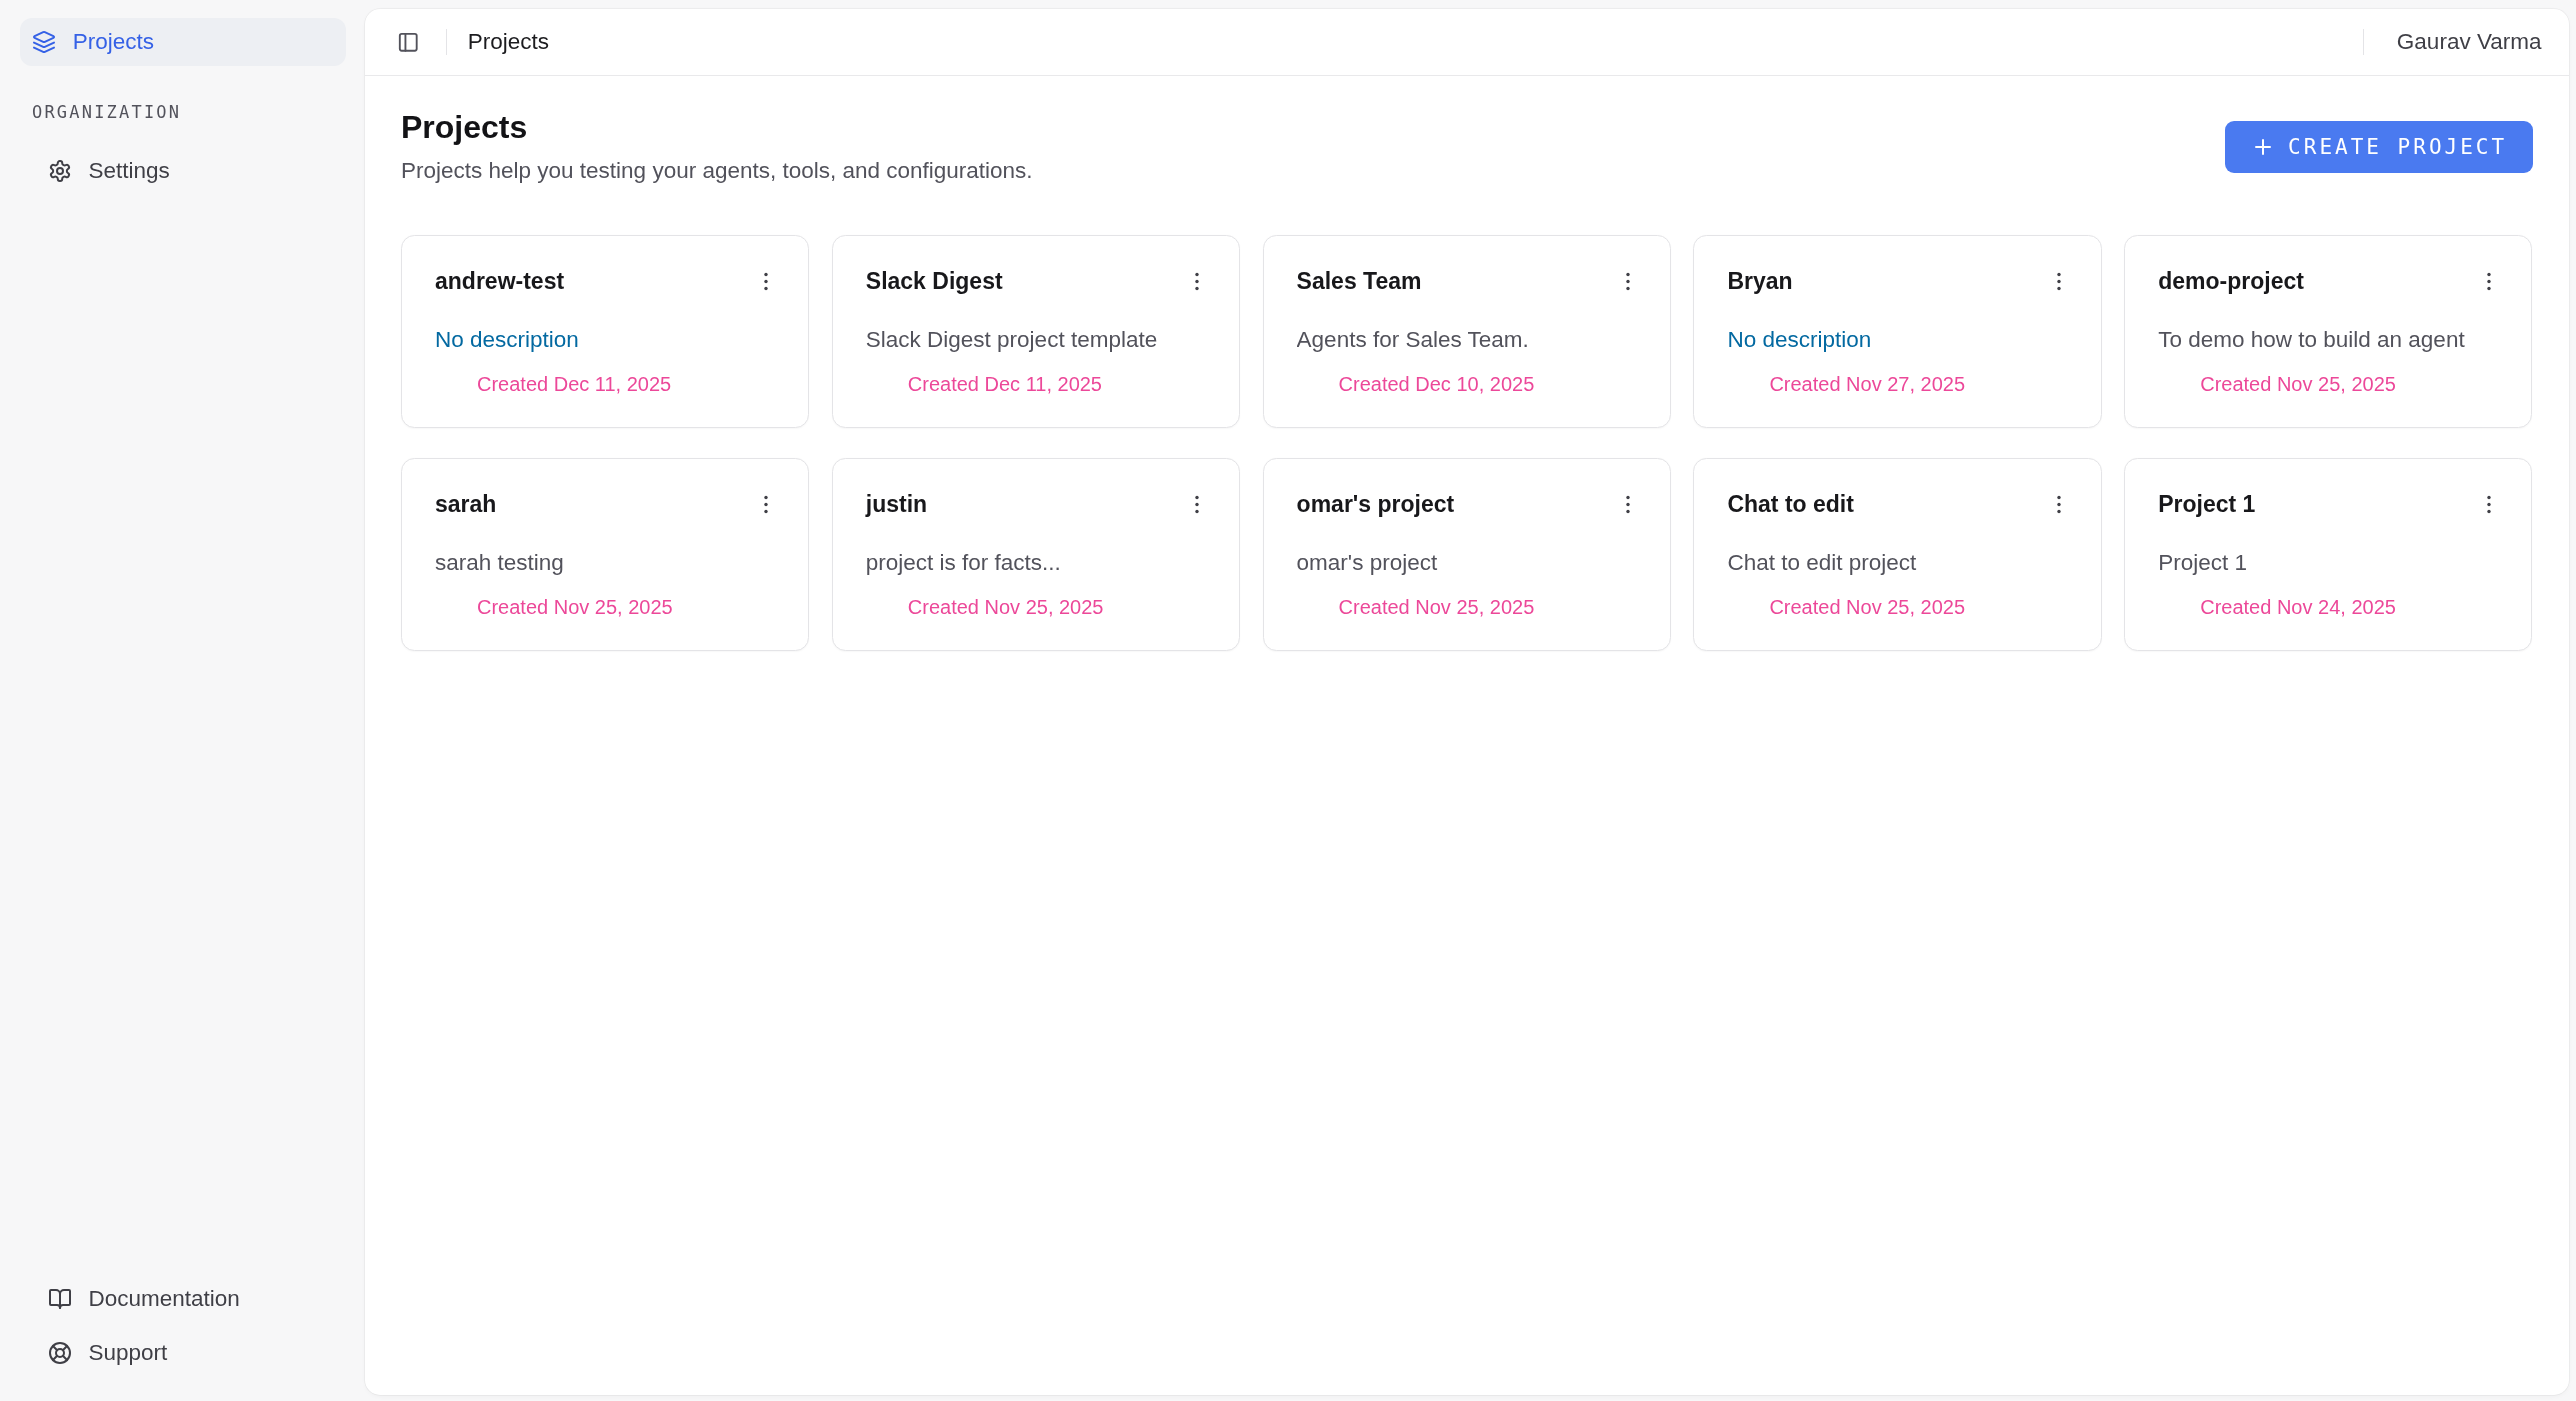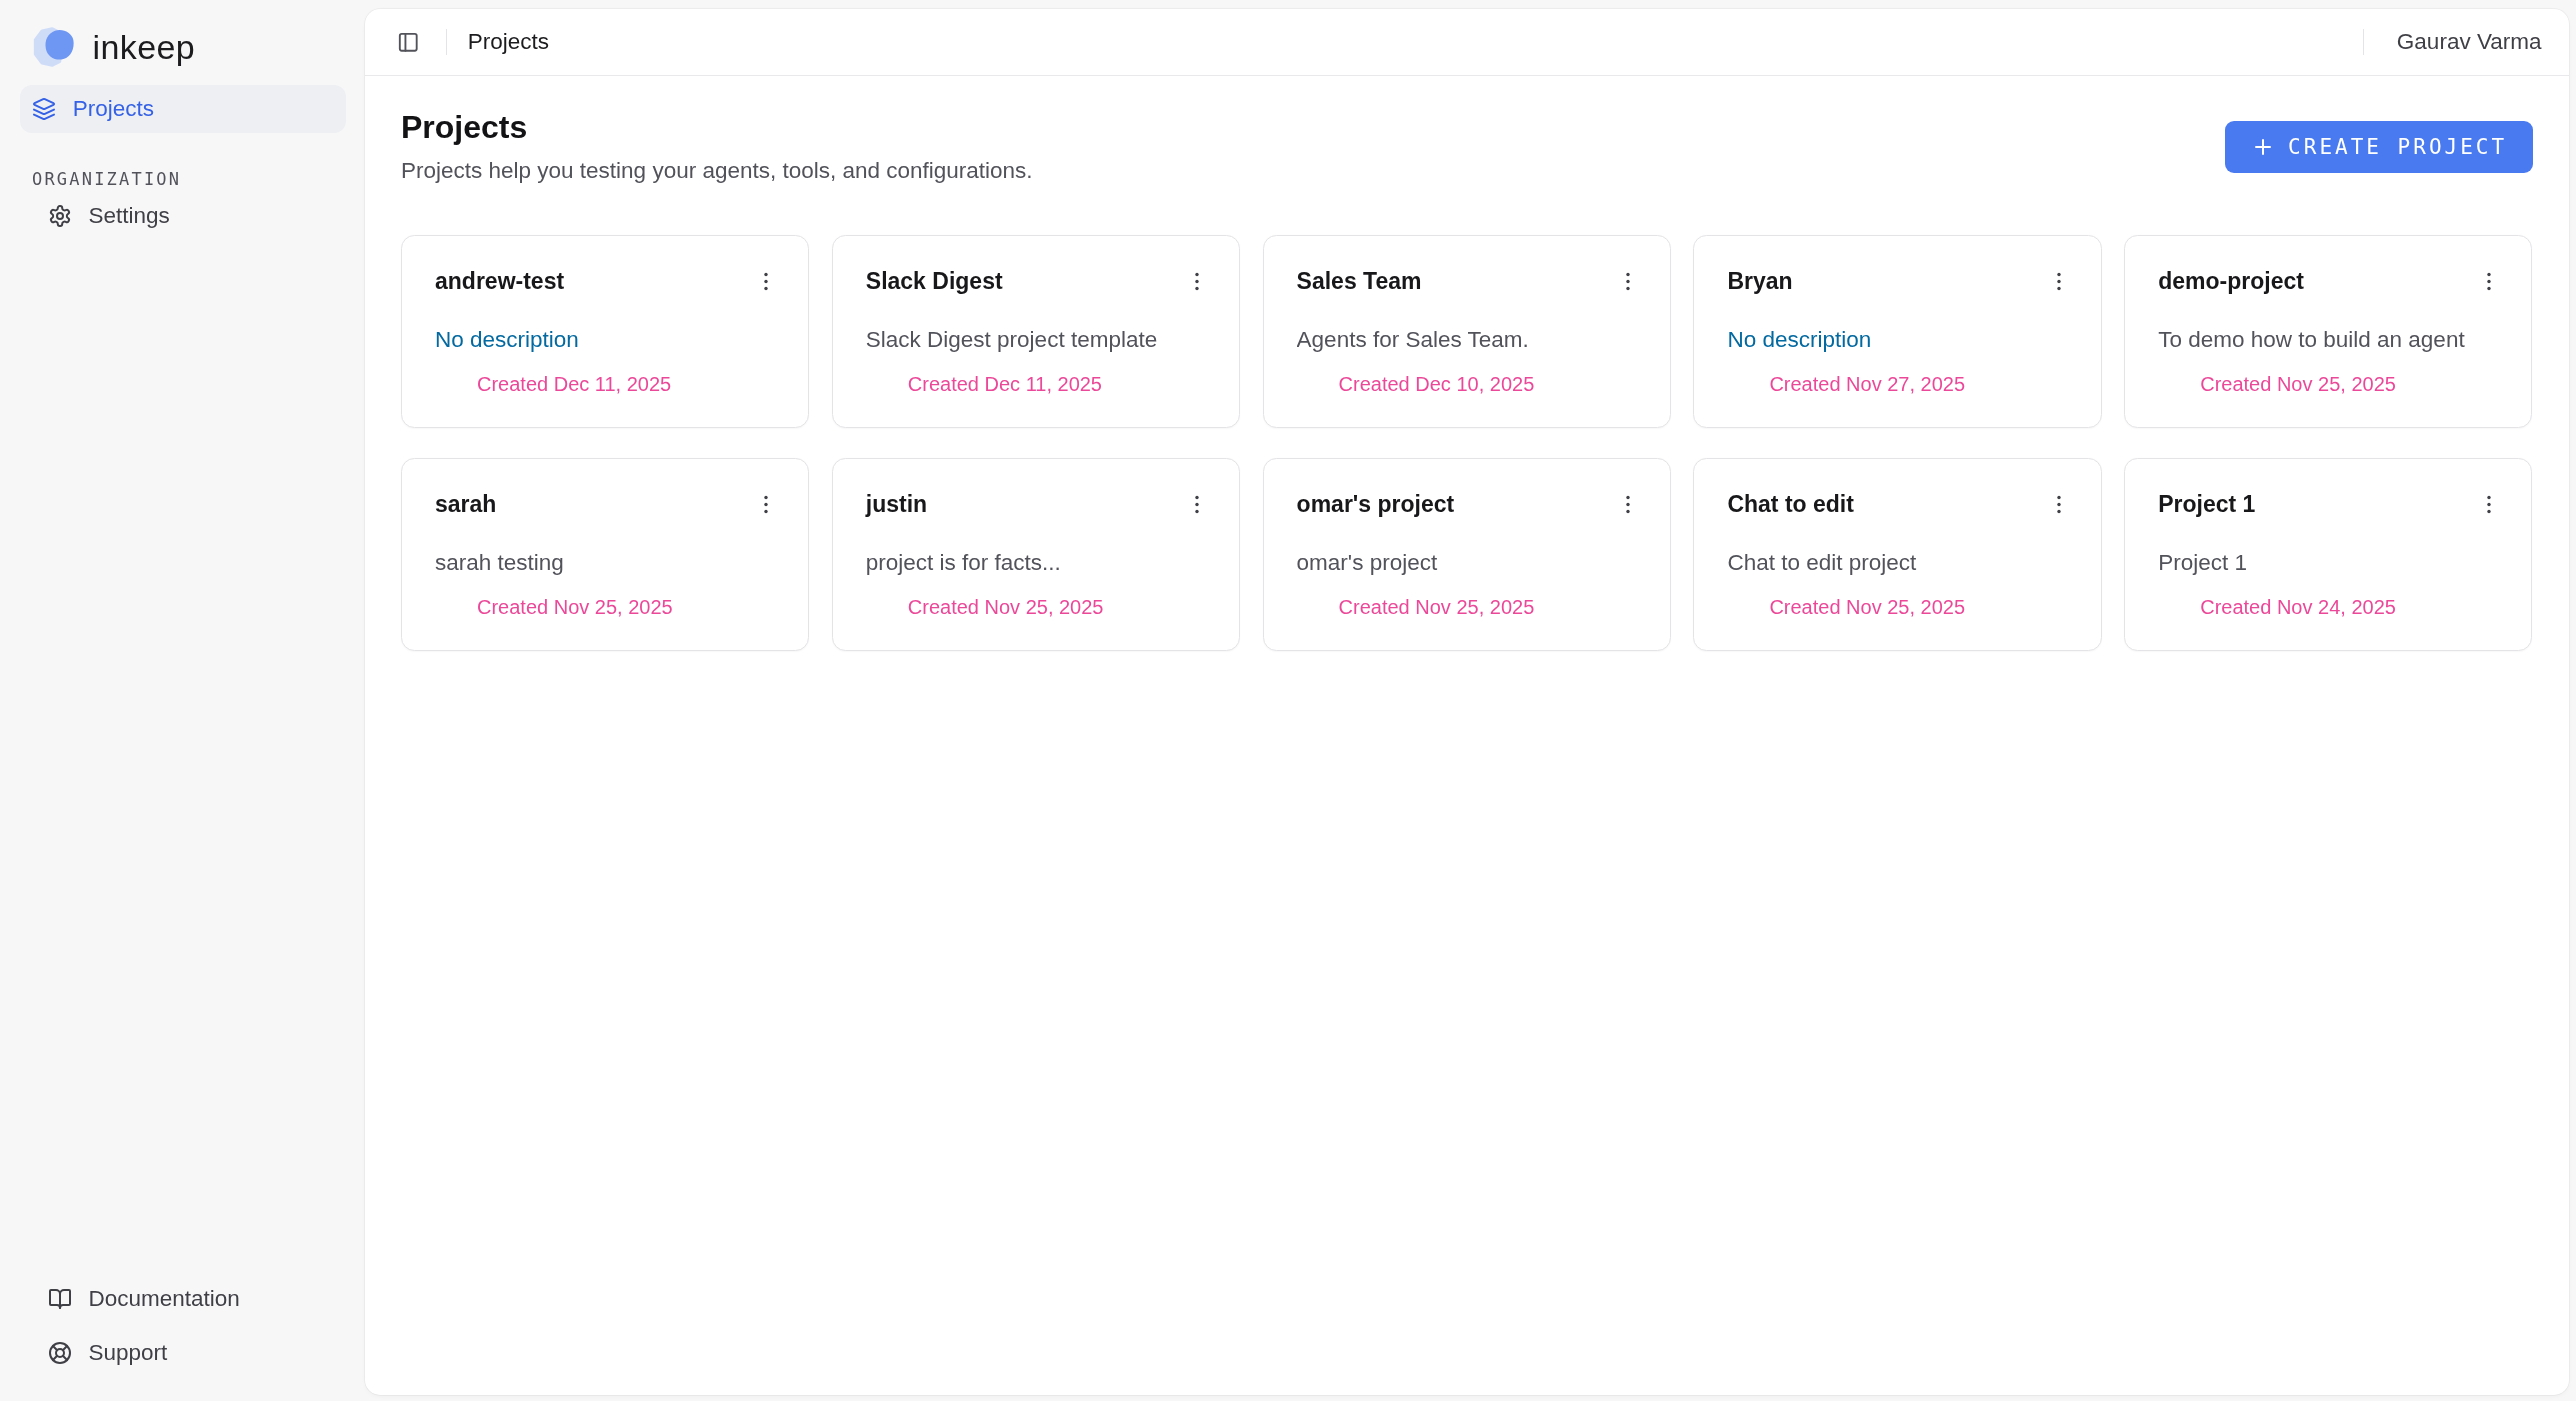--- a/index.html
+++ b/index.html
@@ -23,21 +23,21 @@
   .logo-word { font-size: 34px; font-weight: 400; letter-spacing: 0.4px; color: #1c1c1f; }
   .nav { padding: 18px 19.5px 0 19.5px; }
   .nav-item {
     display: flex; align-items: center; gap: 16.5px;
     height: 48px; padding: 0 0 0 12.7px; border-radius: 12px;
     font-size: 22.5px; color: #3f3f46; cursor: pointer;
   }
   .nav-item.active { background: #edeff3; color: #3561e6; font-weight: 500; }
   .nav-item .icn { width: 24px; height: 24px; display: block; }
   .section-label {
-    margin: 36px 0 3px 32px;
+    margin: 36px 0 25px 32px;
     font-family: "DejaVu Sans Mono", "Liberation Mono", monospace;
     font-size: 17px; letter-spacing: 2.2px; color: #52525b;
   }
   .side-item {
     display: flex; align-items: center; gap: 16.5px;
     height: 48px; padding-left: 48px;
     font-size: 22.5px; color: #3f3f46; cursor: pointer;
   }
   .side-item .icn { width: 24px; height: 24px; display: block; }
   .sidebar-footer { margin-top: auto; padding-bottom: 21px; }
@@ -93,27 +93,20 @@
     white-space: nowrap; overflow: hidden; text-overflow: ellipsis; }
   .card-desc.muted { color: #0369a1; }
   .card-date { margin-top: auto; font-size: 20px; color: #ec4899; margin-left: 42px; }
   .icn { stroke: currentColor; fill: none; stroke-width: 2; stroke-linecap: round; stroke-linejoin: round; }
   .icn.filled { fill: currentColor; stroke: none; }
 </style>
 </head>
 <body>
 
 <aside class="sidebar">
-  <div class="logo-row">
-    <svg class="logo-mark" viewBox="0 0 34 28">
-      <path d="M8 3 L15 1.5 L20 4 L20 24 L15 26.5 L8 25 L3.5 19 L3.5 9 Z" fill="#cfdcf8" stroke="#cfdcf8" stroke-width="3" stroke-linejoin="round"></path>
-      <path d="M17 2.5 C22 0.5 29 3.5 30 9 C31 14.5 28.5 21 23 22.5 C17.5 24 11.5 21 10.5 15 C9.5 9 12 4.5 17 2.5 Z" fill="#6e97f3" stroke="none"></path>
-    </svg>
-    <span class="logo-word">inkeep</span>
-  </div>
 
   <nav class="nav">
     <div class="nav-item active">
       <svg class="icn" viewBox="0 0 24 24">
         <path d="M12.83 2.18a2 2 0 0 0-1.66 0L2.6 6.08a1 1 0 0 0 0 1.83l8.58 3.91a2 2 0 0 0 1.66 0l8.58-3.9a1 1 0 0 0 0-1.83Z"></path>
         <path d="m22 17.65-9.17 4.16a2 2 0 0 1-1.66 0L2 17.65"></path>
         <path d="m22 12.65-9.17 4.16a2 2 0 0 1-1.66 0L2 12.65"></path>
       </svg>
       <span>Projects</span>
     </div>

